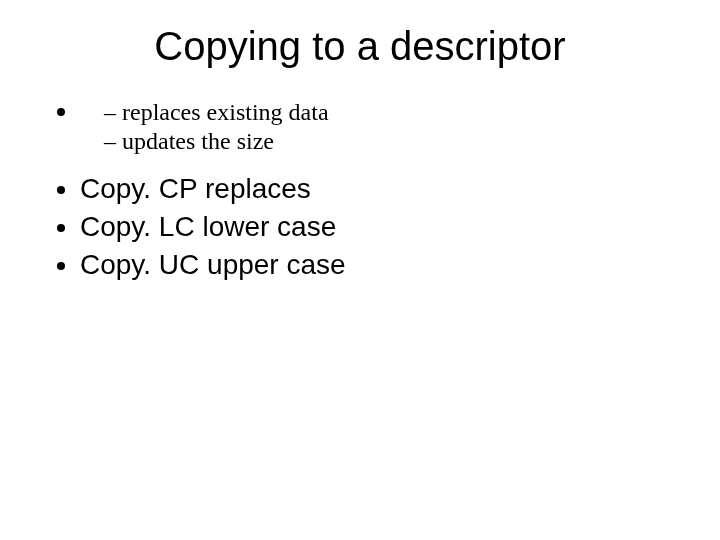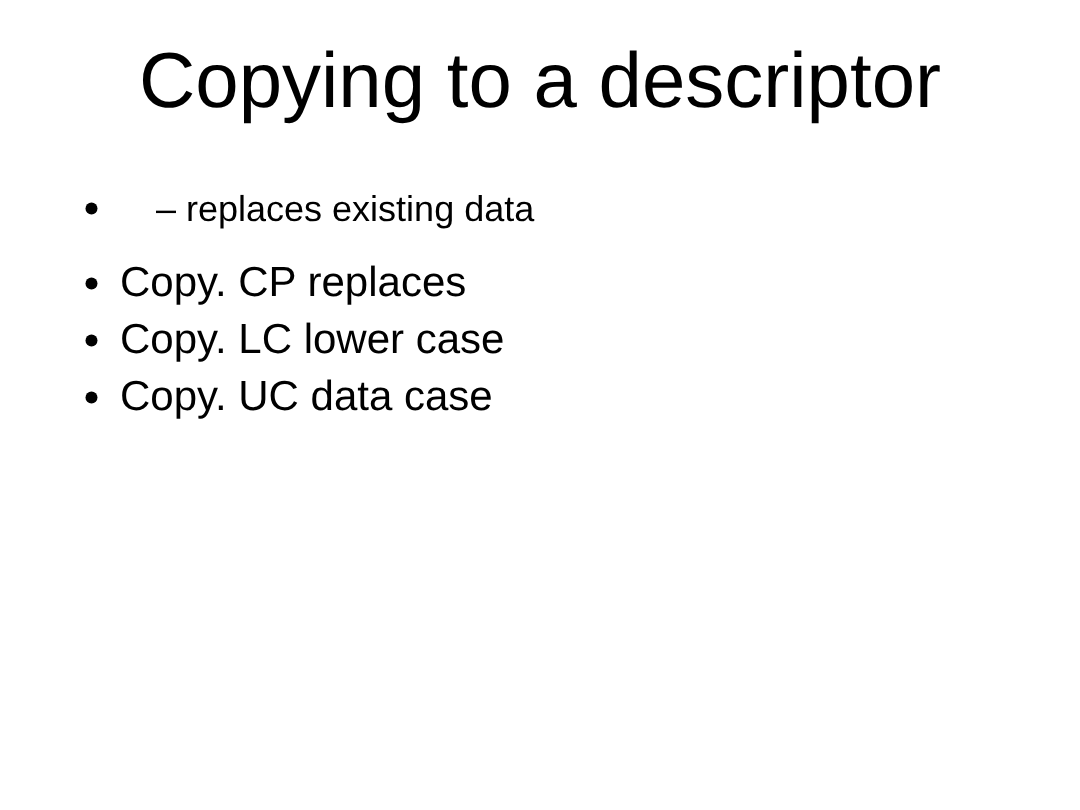--- a/index.html
+++ b/index.html
@@ -13,64 +13,68 @@
     overflow: hidden;
   }
   .slide {
     width: 720px;
     height: 540px;
     position: relative;
     box-sizing: border-box;
     padding: 24px 40px 0 40px;
   }
   .title {
-    font-size: 52px;
+    font-size: 40px;
     text-align: center;
-    margin: 0 0 38px 0;
+    margin: 0 0 26px 0;
     font-weight: normal;
   }
   ul.level1 {
     list-style: disc;
     margin: 0;
     padding-left: 40px;
     font-size: 28px;
   }
   ul.level1 > li {
     margin-bottom: 6px;
   }
   ul.level2 {
     list-style: none;
     margin: 4px 0 18px 0;
     padding-left: 24px;
     font-size: 24px;
+    font-family: Liberation Serif, serif;
   }
   ul.level2 > li {
     margin-bottom: 2px;
   }
   ul.level2 > li::before {
     content: "– ";
   }
 </style>
 </head>
 <body>
 
 <div class="slide">
   <h1 class="title">Copying to a descriptor</h1>
 
   <ul class="level1">
     <li>
       <ul class="level2">
         <li>
           <span>replaces existing data</span>
         </li>
+        <li>
+          <span>updates the size</span>
+        </li>
       </ul>
     </li>
     <li>
       <span>Copy. CP replaces</span>
     </li>
     <li>
       <span>Copy. LC lower case</span>
     </li>
     <li>
-      <span>Copy. UC data case</span>
+      <span>Copy. UC upper case</span>
     </li>
   </ul>
 </div>
 
 </body></html>

